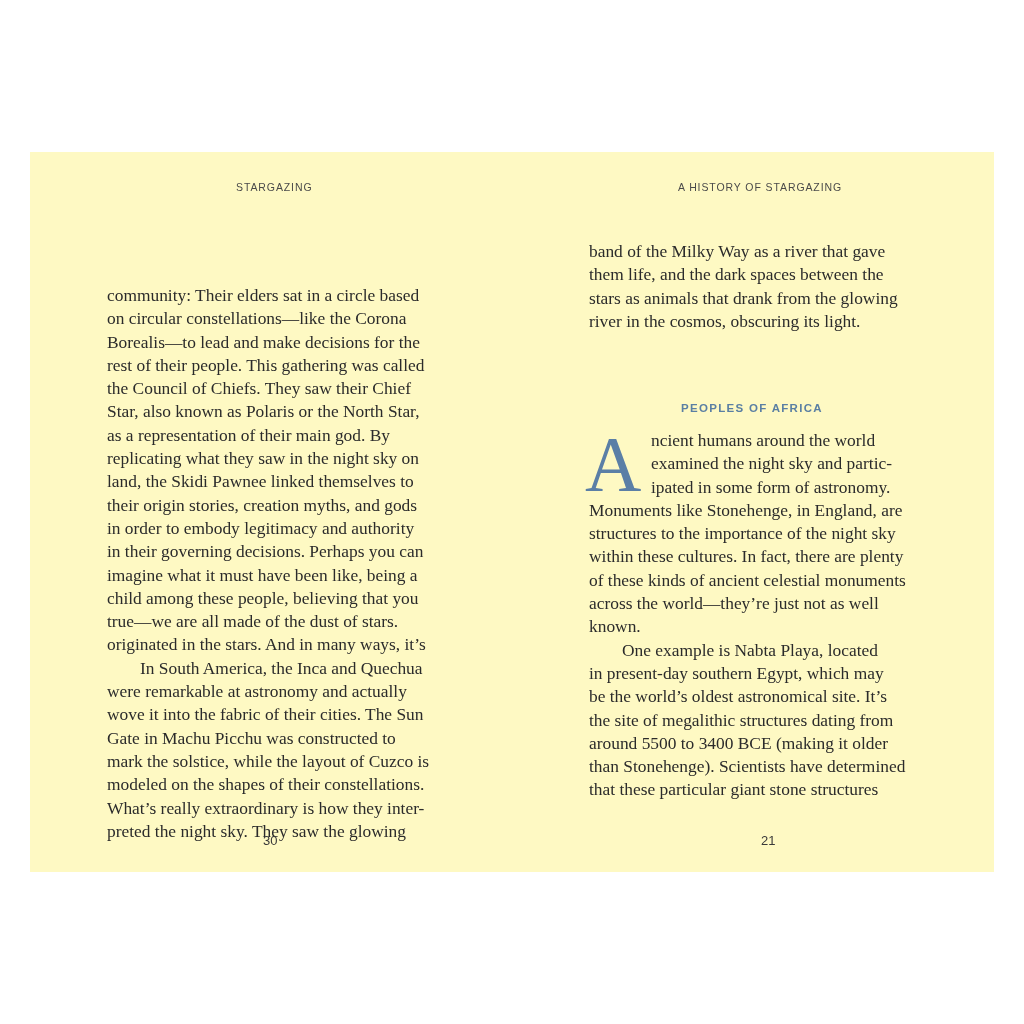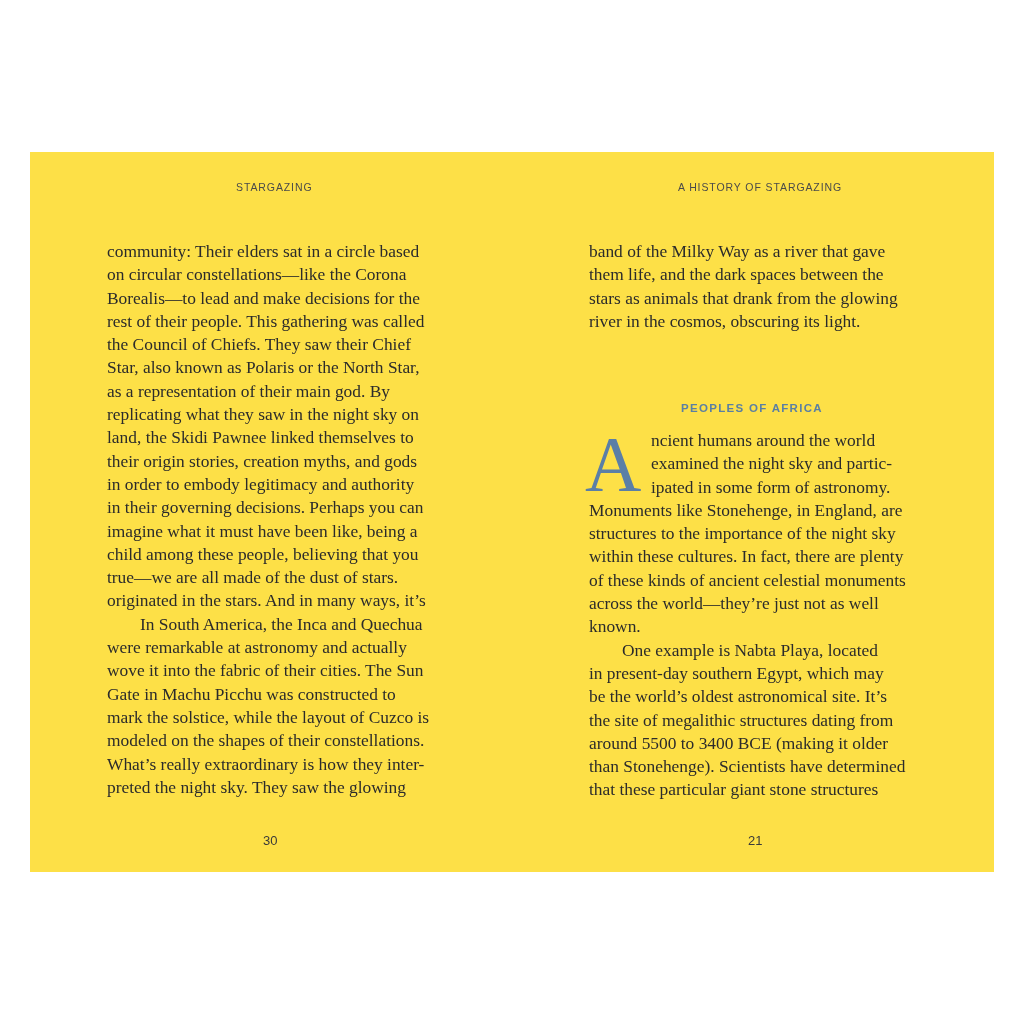--- a/index.html
+++ b/index.html
@@ -12,21 +12,21 @@
       height: 1024px;
       position: relative;
       overflow: hidden;
     }
     .spread {
       position: absolute;
       left: 30px;
       top: 152px;
       width: 964px;
       height: 720px;
-      background: #fde047;
+      background: #fef9c3;
       text-decoration: underline;
     }
     .page {
       position: absolute;
       top: 0;
       height: 720px;
       width: 482px;
     }
     .page.left { left: 0; }
     .page.right { left: 482px; }
@@ -45,21 +45,21 @@
 
     .body-text {
       position: absolute;
       top: 88px;
       width: 330px;
       font-family: "Liberation Serif", "DejaVu Serif", serif;
       font-size: 17.4px;
       line-height: 23.3px;
       color: #2b2b2b;
     }
-    .page.left .body-text { left: 77px; }
+    .page.left .body-text { left: 77px; margin-top: 44px; }
     .page.right .body-text { left: 77px; }
 
     .line {
       display: block;
       white-space: nowrap;
     }
     .indent { padding-left: 33px; }
 
     .section-heading {
       position: absolute;
@@ -98,21 +98,21 @@
     .dc-line.inset { padding-left: 62px; }
 
     .folio {
       position: absolute;
       top: 681px;
       font-family: "Liberation Sans", "DejaVu Sans", sans-serif;
       font-size: 13px;
       color: #3a3a3a;
     }
     .page.left .folio { left: 233px; }
-    .page.right .folio { left: 236px; text-align: center; }
+    .page.right .folio { left: 249px; text-align: center; }
   </style>
 </head>
 <body>
 
 <div class="spread">
 
   <div class="page left">
     <div class="running-head">STARGAZING</div>
 
     <div class="body-text">

